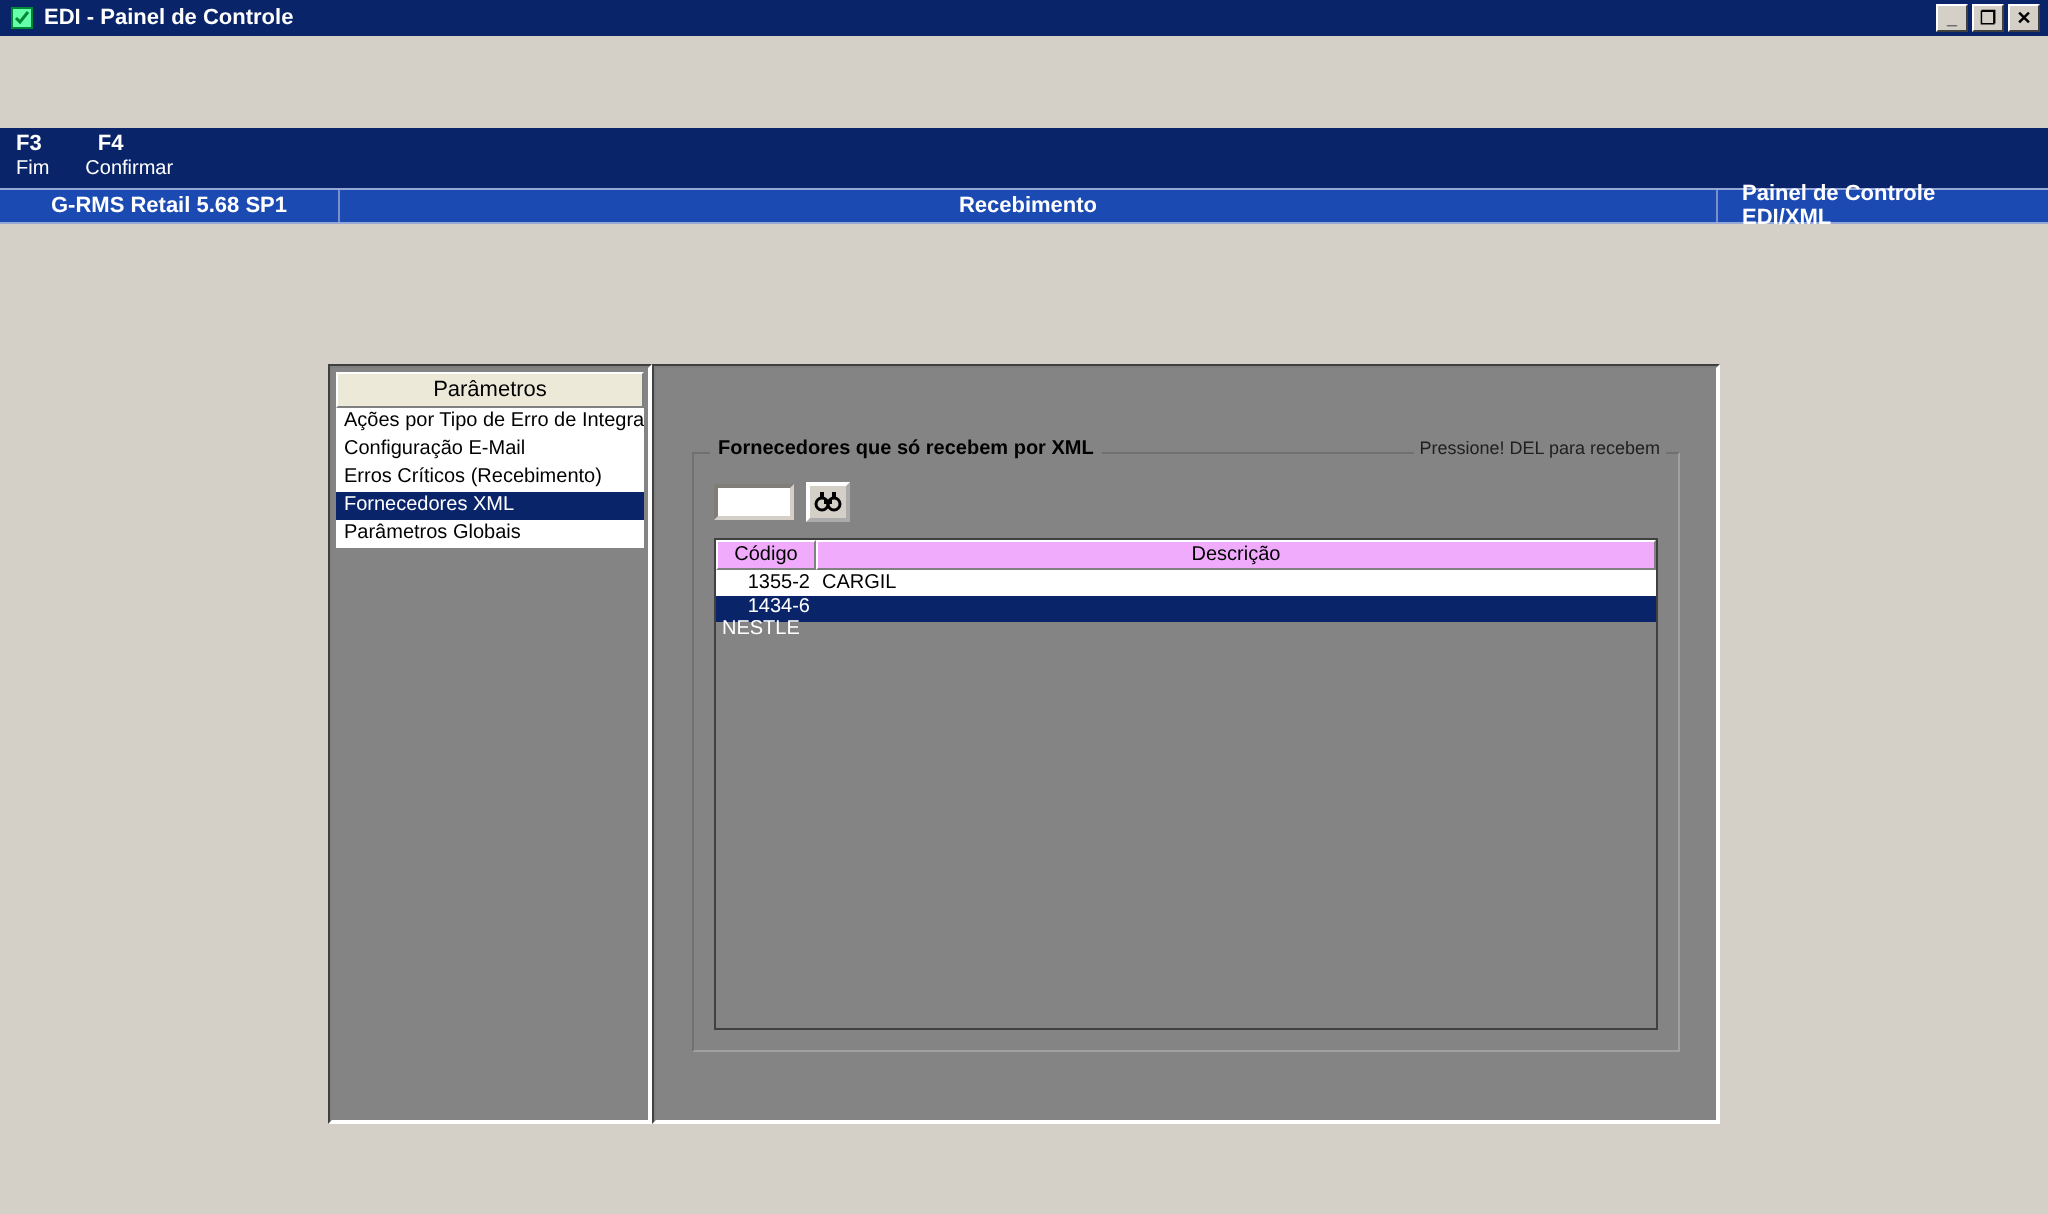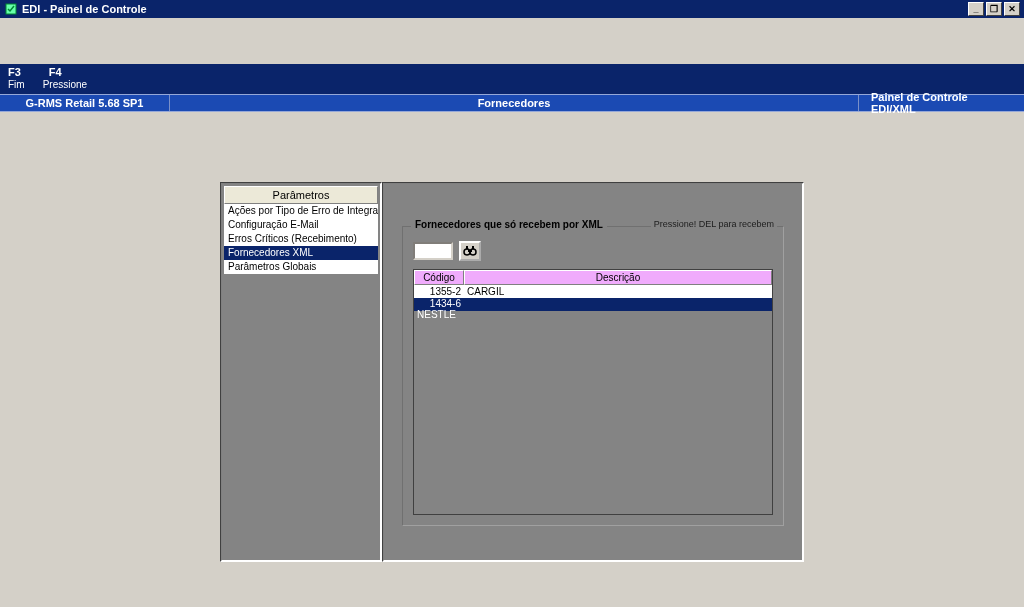--- a/index.html
+++ b/index.html
@@ -75,21 +75,21 @@
   .panel {
     background:#848484;
     border:1px solid #fff;
     border-top-color:#808080; border-left-color:#808080;
     padding:2px;
   }
   .panel-outer {
     border:1px solid #404040; border-bottom-color:#fff; border-right-color:#fff;
   }
   .left-panel { width:160px; height:378px; }
-  .right-panel { width:420px; height:378px; }
+  .right-panel { width:532px; height:378px; }
   
   .list-header {
     background:#ece9d8;
     text-align:center;
     font-size:11px;
     padding:2px 0;
     border:1px solid #fff;
     border-right-color:#808080; border-bottom-color:#808080;
   }
   .list-item {
@@ -189,27 +189,27 @@
   <span class="winbtn">✕</span>
 </div>
 
 <div class="menubar">
   <div class="keys">
     <span>F3</span>
     <span>F4</span>
   </div>
   <div class="labels">
     <span>Fim</span>
-    <span>Pressione</span>
+    <span>Confirmar</span>
   </div>
 </div>
 
 <div class="header-strip">
   <div class="seg left">G-RMS Retail 5.68 SP1</div>
-  <div class="seg center">Fornecedores</div>
+  <div class="seg center">Recebimento</div>
   <div class="seg right">Painel de Controle EDI/XML</div>
 </div>
 
 <div class="workspace">
   <div class="frame">
 
     <div class="panel-outer">
       <div class="panel left-panel">
         <div class="list-header">Parâmetros</div>
         <div id="sidebar-list">

